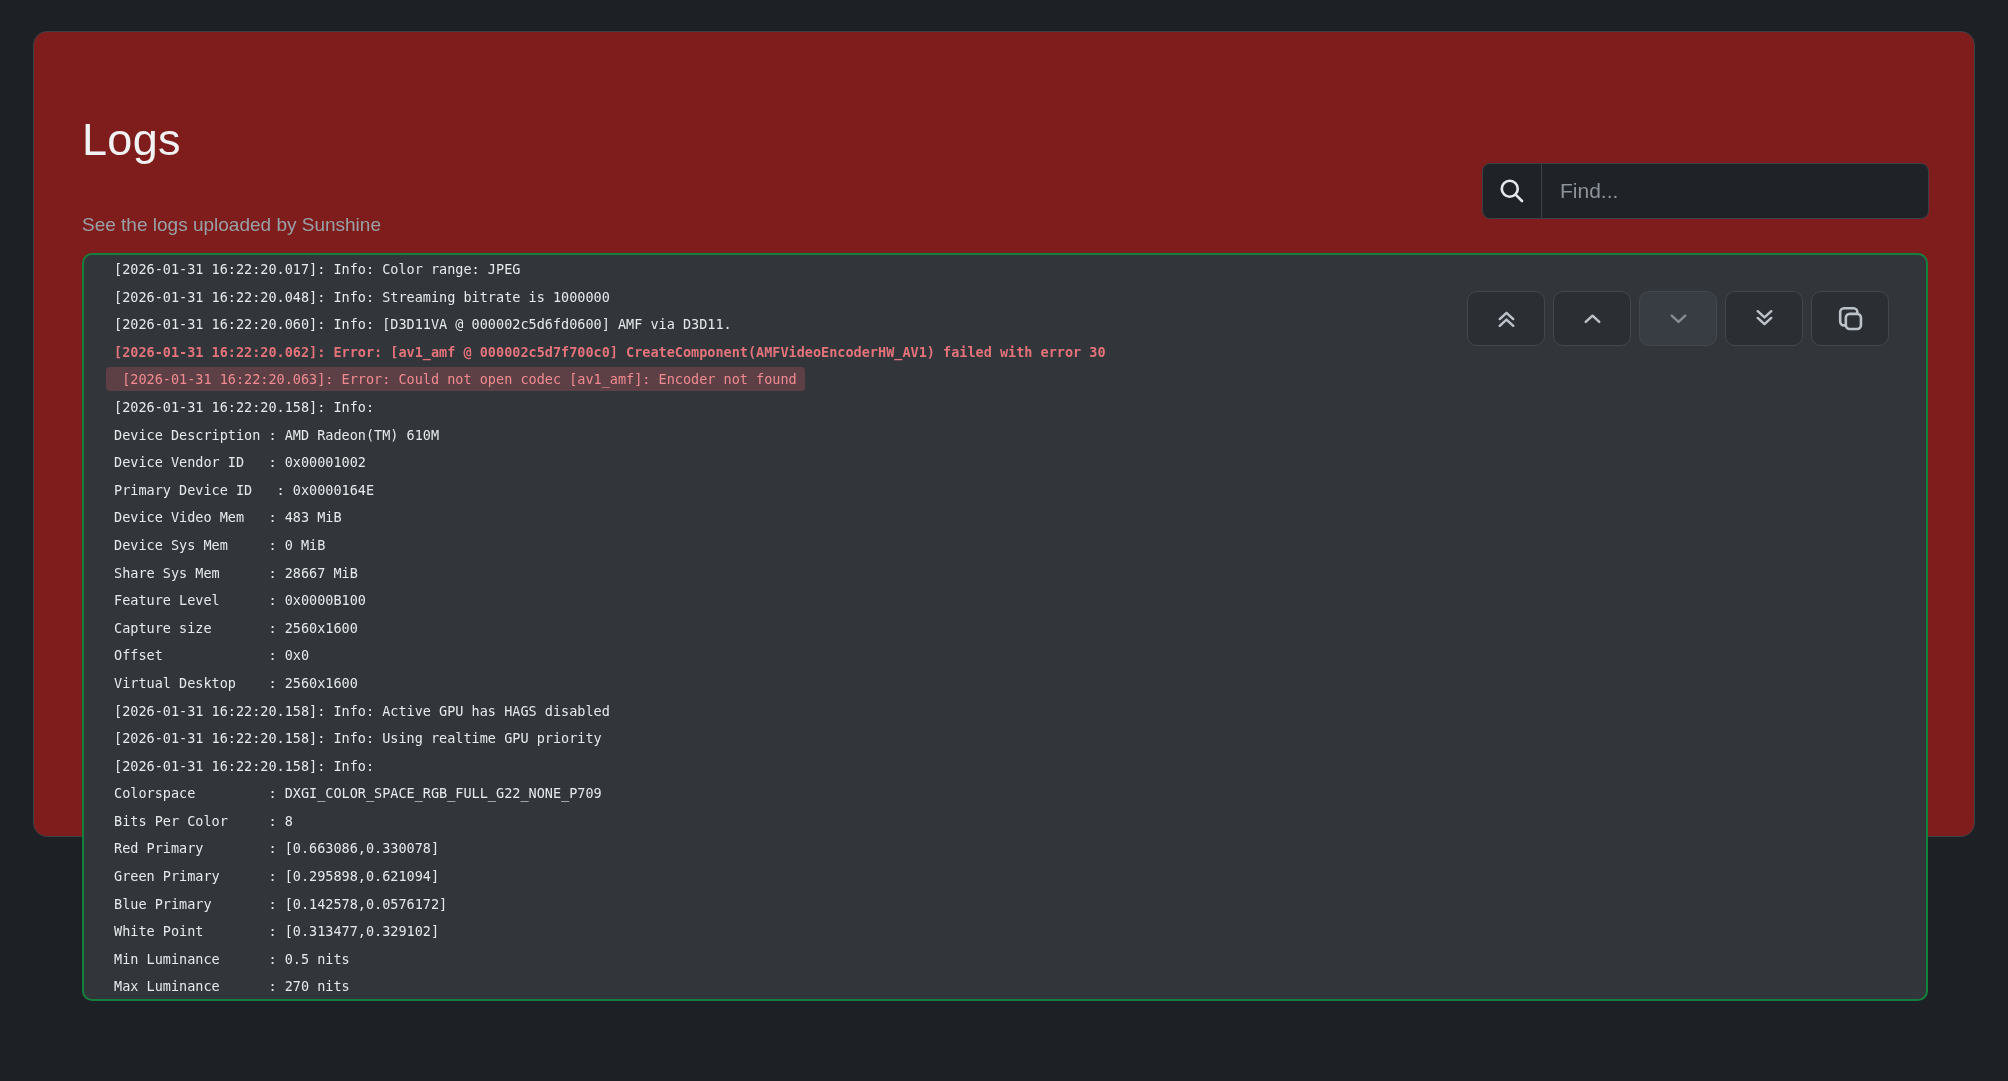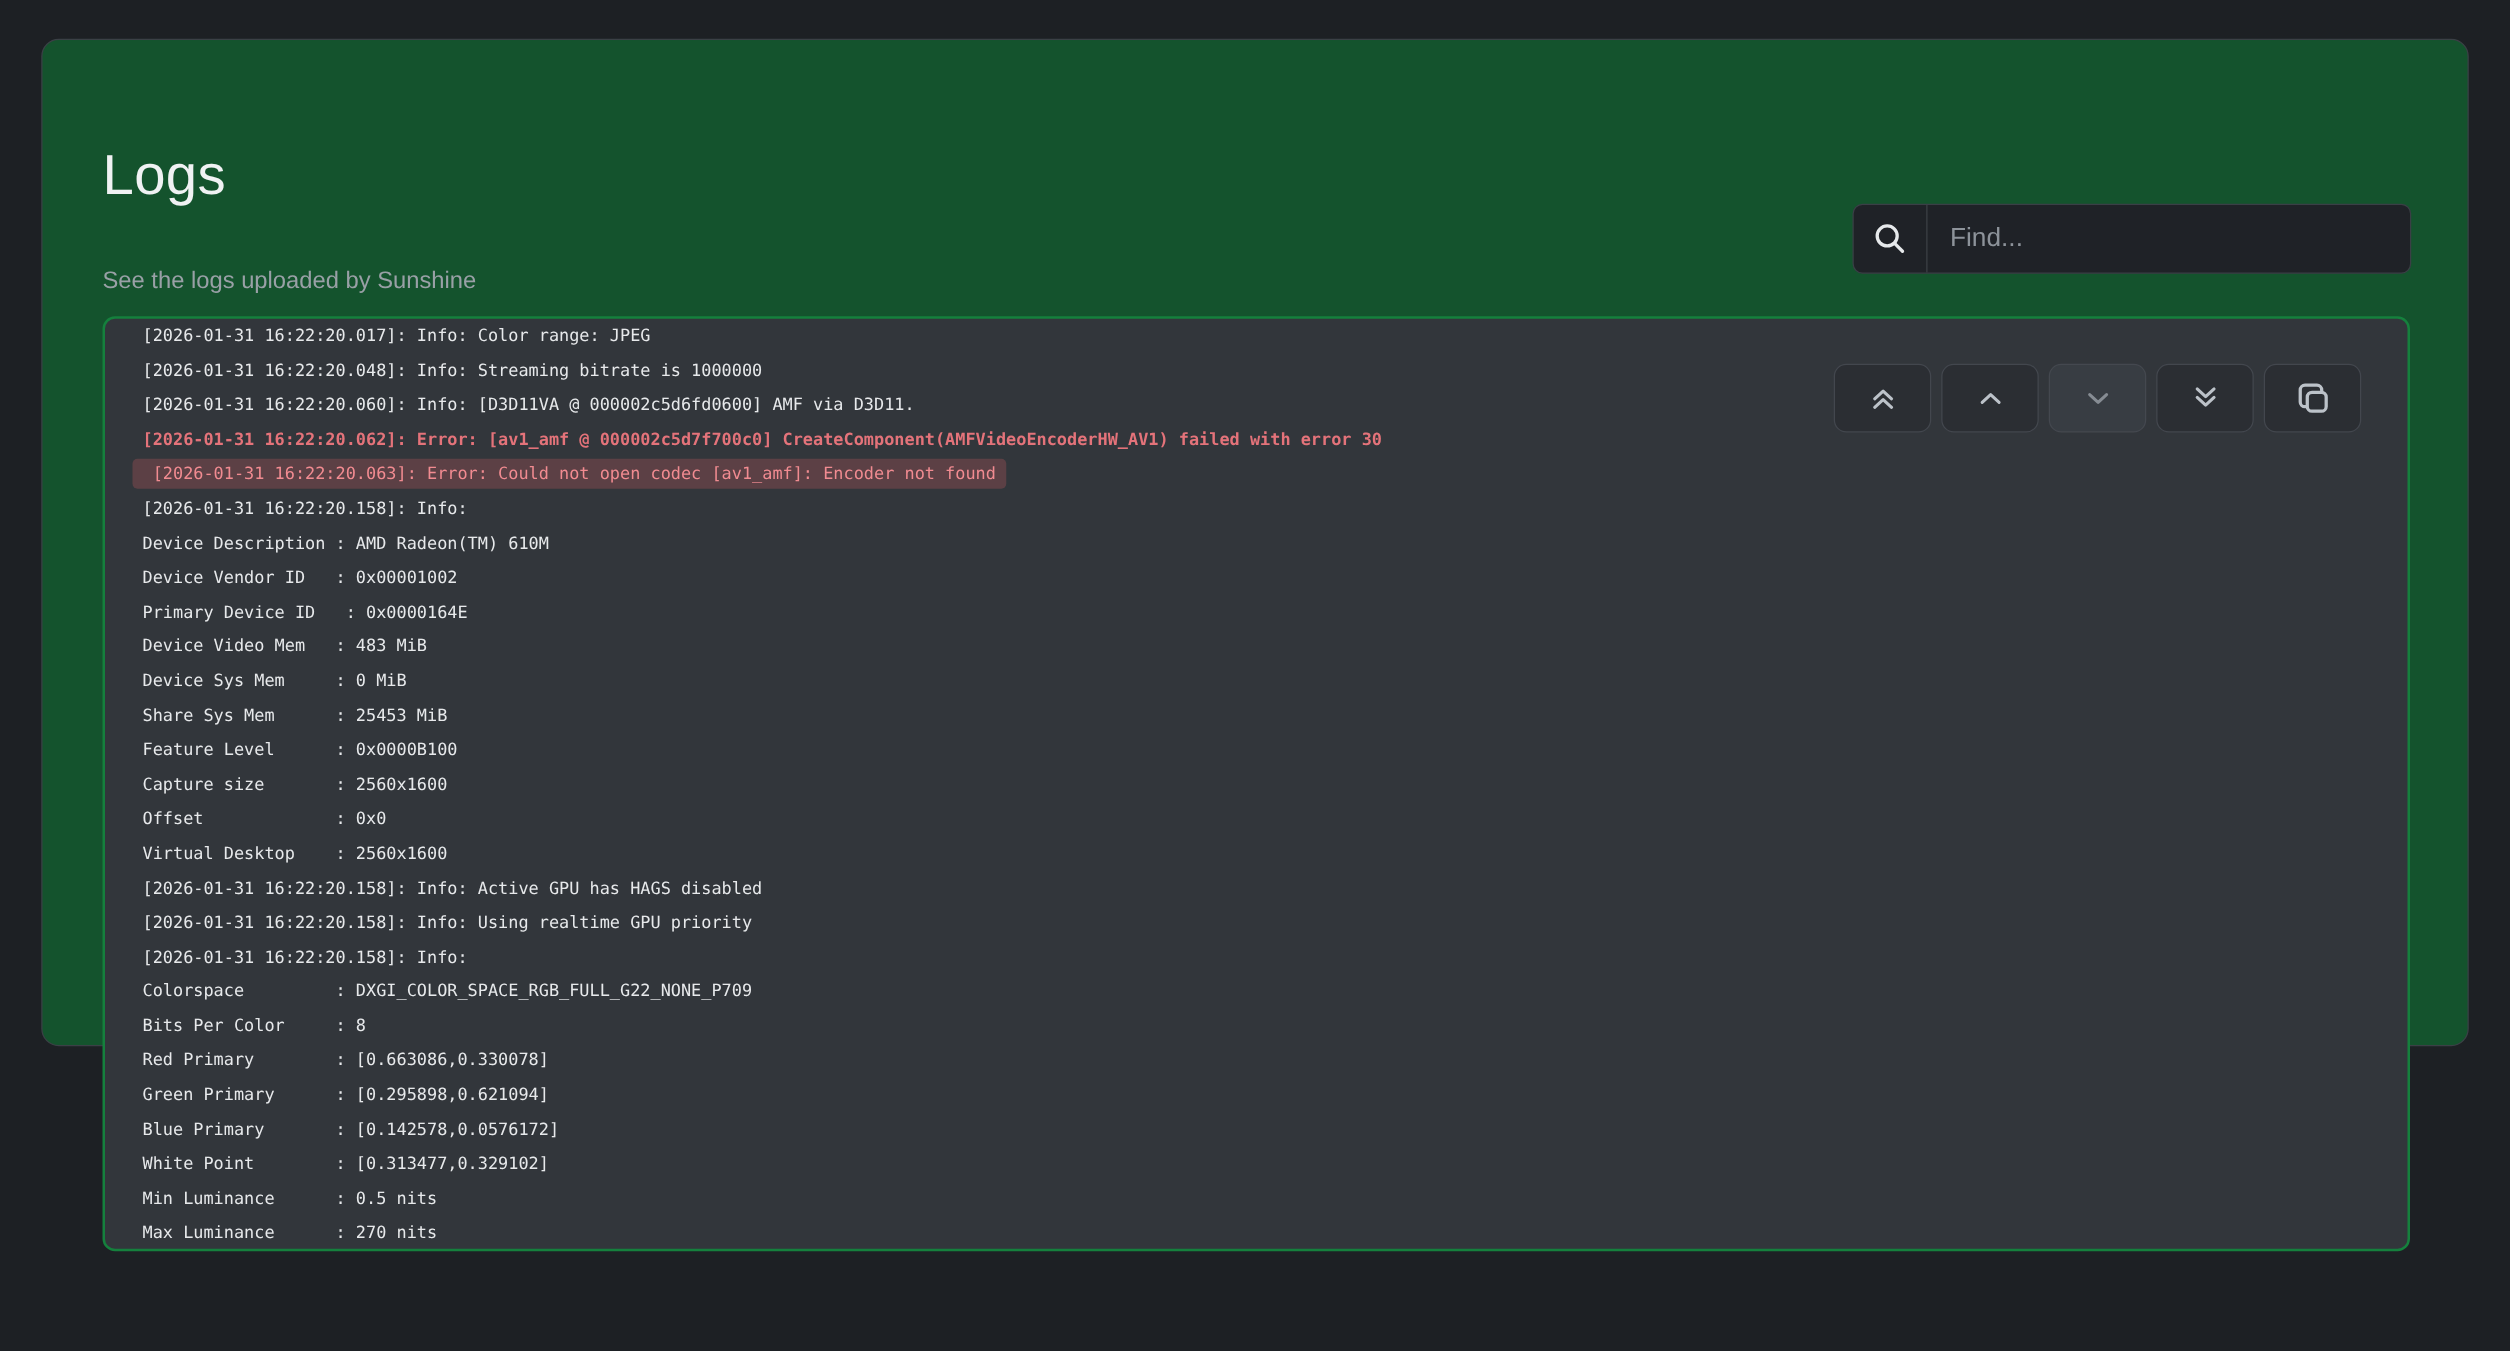--- a/index.html
+++ b/index.html
@@ -5,21 +5,21 @@
   html,body{margin:0;padding:0;}
   body{
     width:2008px;height:1081px;
     background:#1d2024;
     font-family:"Liberation Sans", sans-serif;
     position:relative;overflow:hidden;
   }
   .card{
     position:absolute;left:33px;top:31px;
     width:1942px;height:806px;
-    background:#14532d;
+    background:#7f1d1d;
     border:1px solid #3b4046;
     border-radius:14px;
     box-sizing:border-box;
     padding-left:48px;
   }
   .page-title{
     position:absolute;left:48px;top:82px;
     font-size:45px;font-weight:300;
     color:#f0f2f3;letter-spacing:0.3px;
     line-height:1.15;
@@ -127,21 +127,21 @@
         <div class="log-line normal"><span class="line-text">[2026-01-31 16:22:20.048]: Info: Streaming bitrate is 1000000</span></div>
         <div class="log-line normal"><span class="line-text">[2026-01-31 16:22:20.060]: Info: [D3D11VA @ 000002c5d6fd0600] AMF via D3D11.</span></div>
         <div class="log-line error"><span class="line-text">[2026-01-31 16:22:20.062]: Error: [av1_amf @ 000002c5d7f700c0] CreateComponent(AMFVideoEncoderHW_AV1) failed with error 30</span></div>
         <div class="log-line error-highlight"><span class="line-text"> [2026-01-31 16:22:20.063]: Error: Could not open codec [av1_amf]: Encoder not found</span></div>
         <div class="log-line normal"><span class="line-text">[2026-01-31 16:22:20.158]: Info: </span></div>
         <div class="log-line normal"><span class="line-text">Device Description : AMD Radeon(TM) 610M</span></div>
         <div class="log-line normal"><span class="line-text">Device Vendor ID   : 0x00001002</span></div>
         <div class="log-line normal"><span class="line-text">Primary Device ID   : 0x0000164E</span></div>
         <div class="log-line normal"><span class="line-text">Device Video Mem   : 483 MiB</span></div>
         <div class="log-line normal"><span class="line-text">Device Sys Mem     : 0 MiB</span></div>
-        <div class="log-line normal"><span class="line-text">Share Sys Mem      : 25453 MiB</span></div>
+        <div class="log-line normal"><span class="line-text">Share Sys Mem      : 28667 MiB</span></div>
         <div class="log-line normal"><span class="line-text">Feature Level      : 0x0000B100</span></div>
         <div class="log-line normal"><span class="line-text">Capture size       : 2560x1600</span></div>
         <div class="log-line normal"><span class="line-text">Offset             : 0x0</span></div>
         <div class="log-line normal"><span class="line-text">Virtual Desktop    : 2560x1600</span></div>
         <div class="log-line normal"><span class="line-text">[2026-01-31 16:22:20.158]: Info: Active GPU has HAGS disabled</span></div>
         <div class="log-line normal"><span class="line-text">[2026-01-31 16:22:20.158]: Info: Using realtime GPU priority</span></div>
         <div class="log-line normal"><span class="line-text">[2026-01-31 16:22:20.158]: Info: </span></div>
         <div class="log-line normal"><span class="line-text">Colorspace         : DXGI_COLOR_SPACE_RGB_FULL_G22_NONE_P709</span></div>
         <div class="log-line normal"><span class="line-text">Bits Per Color     : 8</span></div>
         <div class="log-line normal"><span class="line-text">Red Primary        : [0.663086,0.330078]</span></div>

